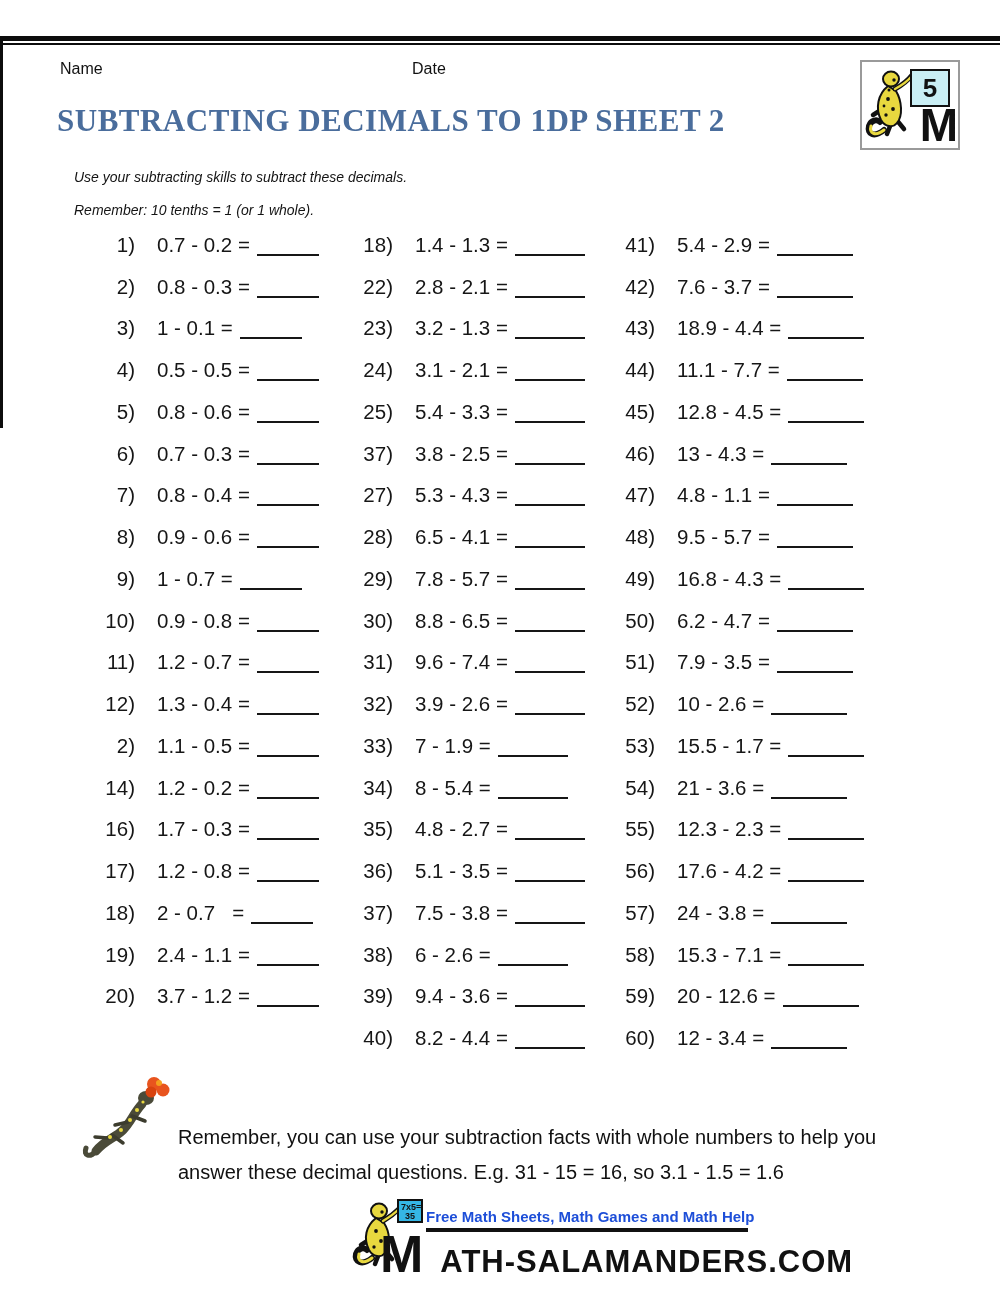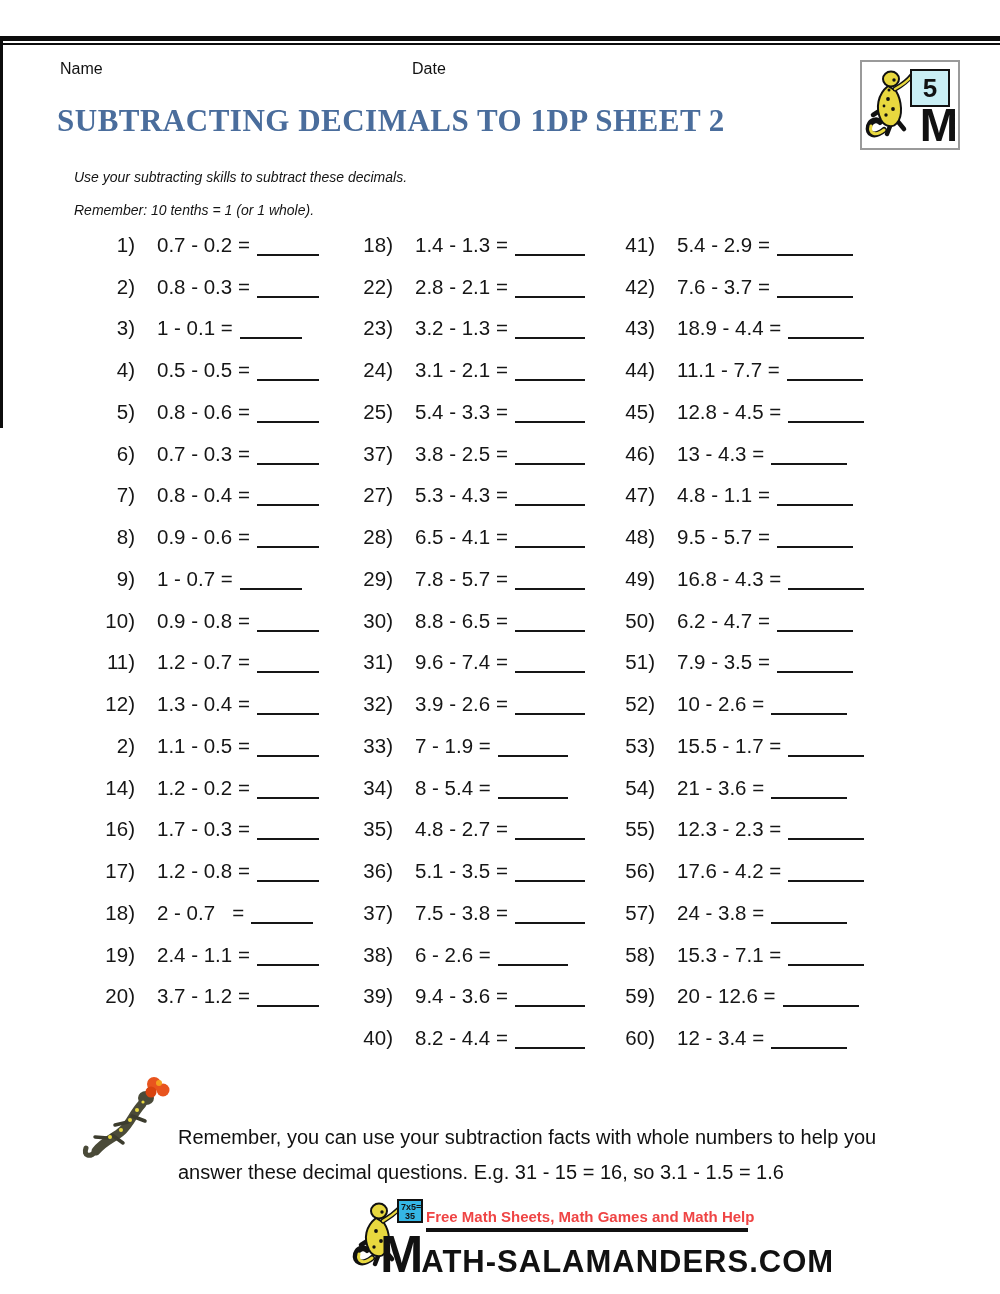--- a/index.html
+++ b/index.html
@@ -37,25 +37,25 @@
   .blank{display:inline-block;height:0;border-bottom:2px solid #161616;margin-left:7px;transform:translateY(10px);}
   .c1 .blank{width:62px;}
   .c2 .blank{width:70px;}
   .c3 .blank{width:76px;}
   
   .note-lizard{position:absolute;left:80px;top:1072px;}
   .note{position:absolute;left:178px;top:1082px;font-size:20px;color:#111;line-height:35px;white-space:nowrap;margin-top:38px;}
   
   .footer{position:absolute;left:348px;top:1196px;display:flex;align-items:flex-start;}
   .footer-right{width:322px;margin-left:2px;}
-  .tagline{font-size:15px;font-weight:700;color:#ef4444;text-align:center;margin-top:12px;white-space:nowrap;}
+  .tagline{font-size:15px;font-weight:700;color:#1d4ed8;text-align:center;margin-top:12px;white-space:nowrap;}
   .footer-line{height:4px;background:#111;margin-top:3px;}
   .wordmark{display:flex;align-items:baseline;margin-left:-46px;margin-top:0px;color:#111;white-space:nowrap;}
   .wm-initial{font-size:52px;font-weight:800;line-height:0.85;letter-spacing:-2px;}
-  .wm-rest{font-size:31px;font-weight:800;letter-spacing:1px;}
+  .wm-rest{font-size:31px;font-weight:800;letter-spacing:1px;padding-left:19px;}
   .sign-text{font-size:9px;font-weight:700;}
 </style>
 </head>
 <body>
 
 <div class="page">
 
   <div class="rule-thick"></div>
   <div class="rule-thin"></div>
   <div class="left-edge"></div>

